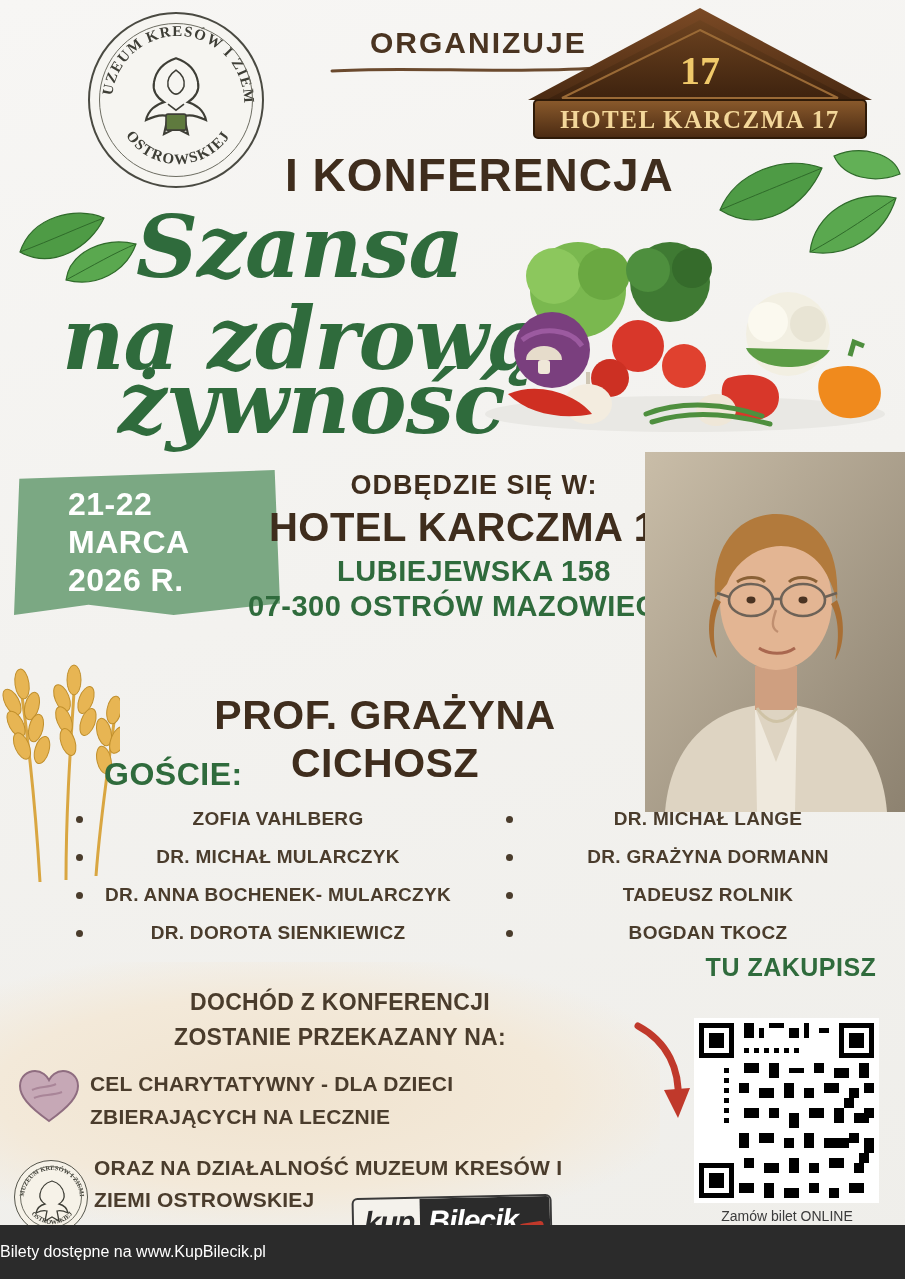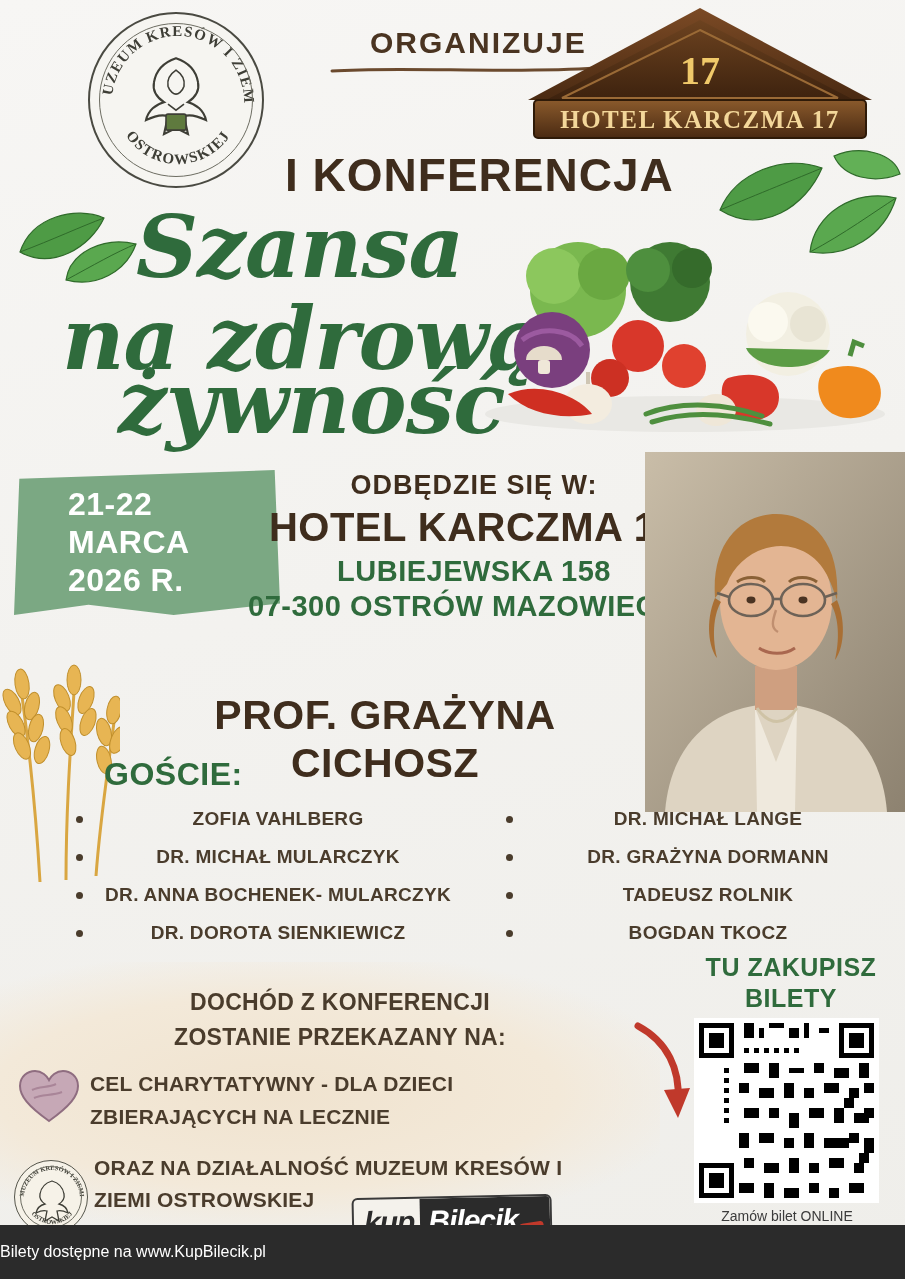--- a/index.html
+++ b/index.html
@@ -465,21 +465,20 @@
     </svg>
   </div>
 
   <div class="museum-line">
     <div>ORAZ NA DZIAŁALNOŚĆ MUZEUM KRESÓW I</div>
     <div>ZIEMI OSTROWSKIEJ</div>
   </div>
 
   <div class="tu-zakupisz">
     <div>TU ZAKUPISZ</div>
-    <div>BILETY</div>
   </div>
 
   <svg class="arrow" viewBox="0 0 64 104">
     <path d="M10 6 C40 22 52 50 50 80" stroke="#c0392b" stroke-width="7" fill="none" stroke-linecap="round"></path>
     <path d="M36 70 L50 98 L62 68 Z" fill="#c0392b"></path>
   </svg>
 
   <svg class="qr" viewBox="0 0 37 37" shape-rendering="crispEdges">
     <rect width="37" height="37" fill="#ffffff"></rect>
     <g fill="#000000">

